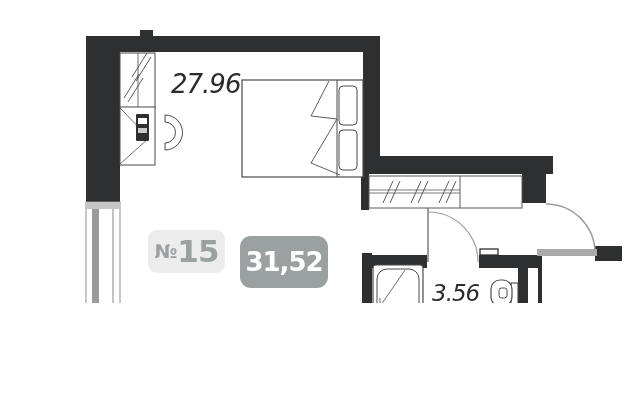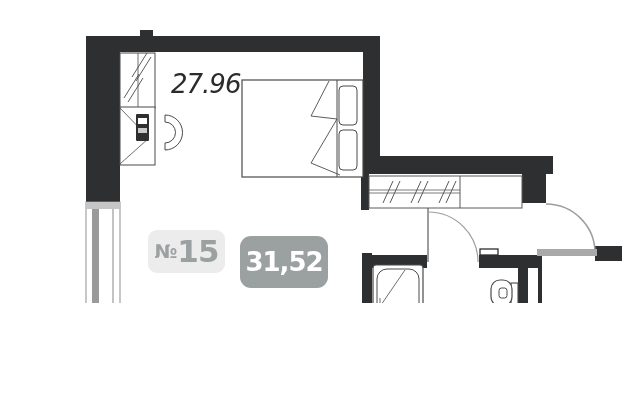--- a/index.html
+++ b/index.html
@@ -160,19 +160,20 @@
     <rect x="442" y="331" width="7" height="4" stroke-width="0.8"></rect>
   </g>
   <g stroke="#4a4a4a" fill="#ffffff">
     <rect x="511" y="283" width="7" height="21" stroke-width="1.1"></rect>
     <rect x="491" y="280" width="21" height="26" rx="9" stroke-width="1.2"></rect>
     <rect x="499" y="288" width="8" height="10" rx="2.5" fill="none" stroke-width="1"></rect>
   </g>
 </svg>
 
   <div class="area-label" id="living-area-label">27.96</div>
+  <div class="area-label" id="bath-area-label">3.56</div>
 
   <div class="badge" id="unit-badge">
     <span class="no-sign">№</span>
       <span class="no-num">15</span>
   </div>
   <div class="badge" id="total-badge">31,52</div>
 </div>
 
 </body></html>

